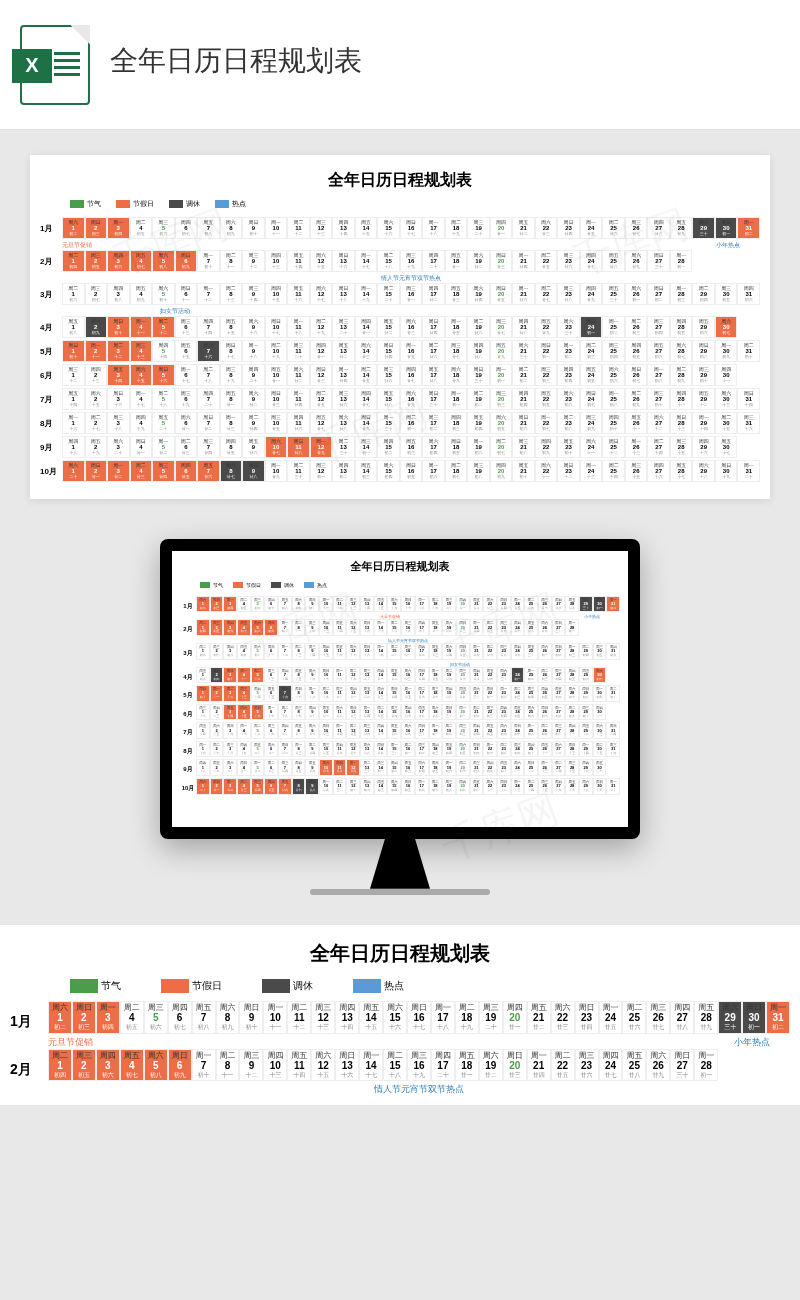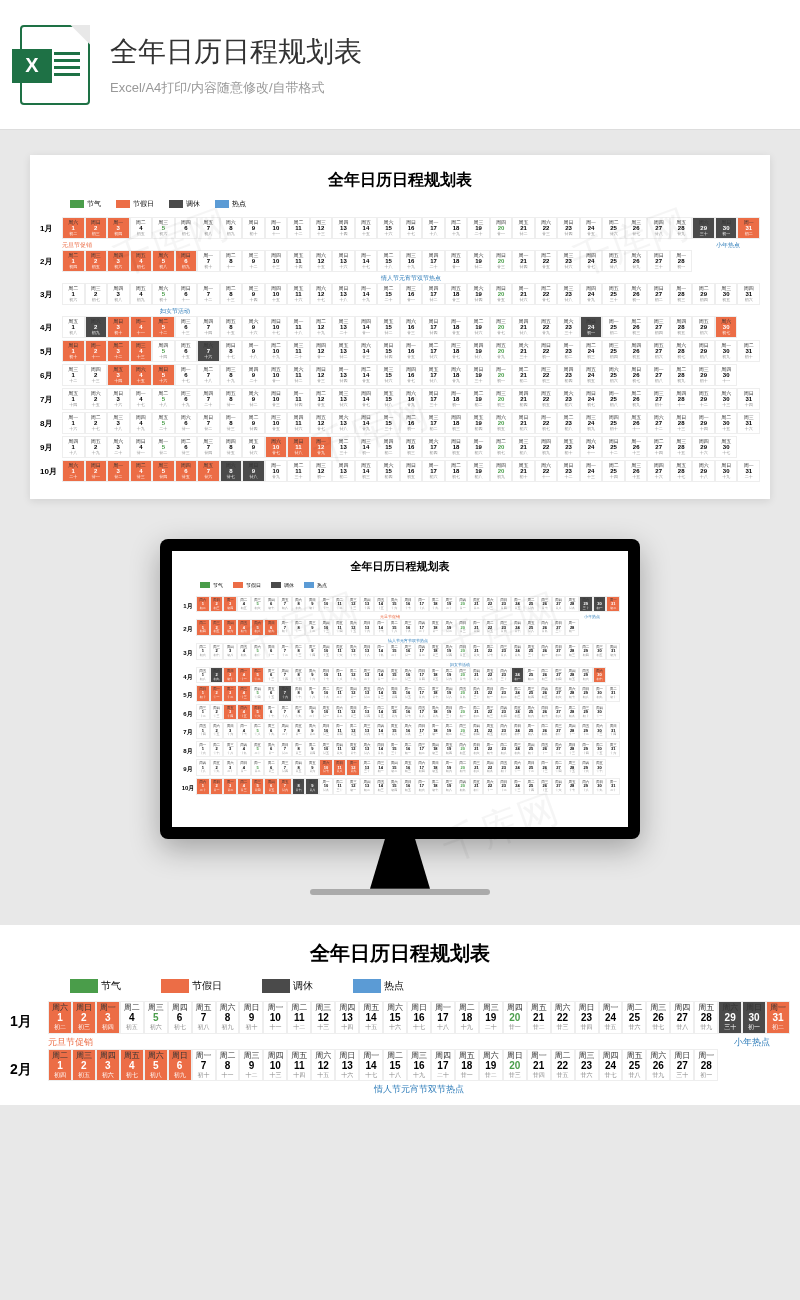--- a/index.html
+++ b/index.html
@@ -69,21 +69,20 @@
   <div class="excel-icon">
     <div class="excel-lines">
         <span></span>
         <span></span>
         <span></span>
         <span></span>
       </div>
   </div>
   <div class="title-block">
     <div class="main-title">全年日历日程规划表</div>
-    <div class="subtitle">Excel/A4打印/内容随意修改/自带格式</div>
   </div>
 </div>
 
 <div class="preview-sheet" id="sheet1">
     <div class="watermark" style="top:60px;left:80px">千库网</div>
     <div class="watermark" style="top:60px;right:80px">千库网</div>
     <div class="watermark" style="bottom:40px;left:280px">千库网</div>
     <div class="sheet-title">全年日历日程规划表</div>
     <div class="legend">
     <div class="legend-item">

